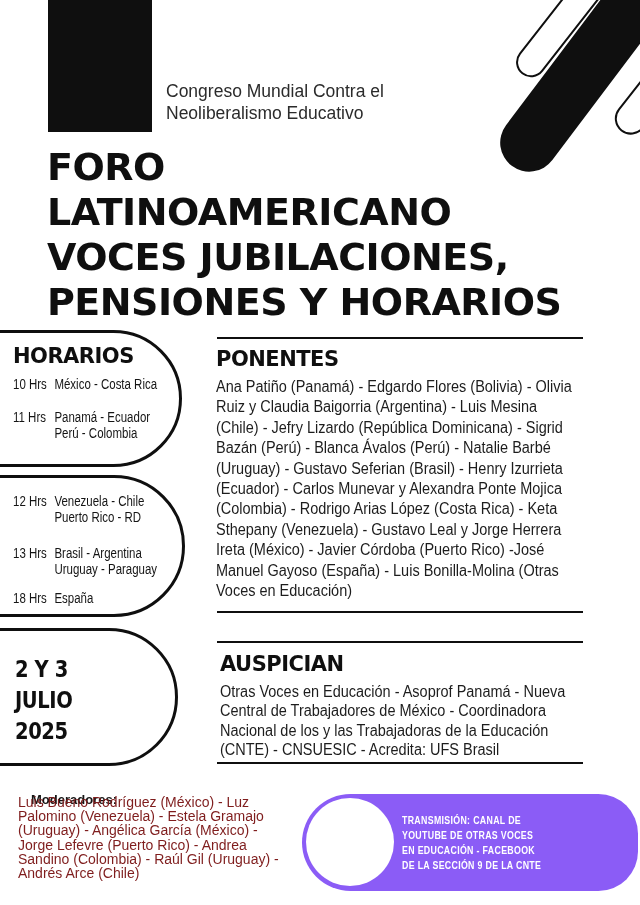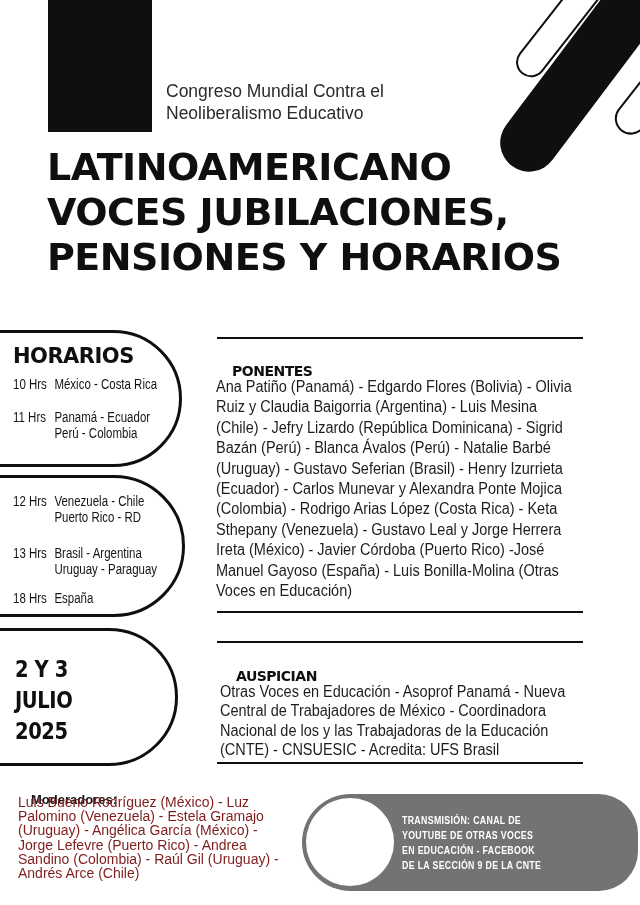--- a/index.html
+++ b/index.html
@@ -27,30 +27,30 @@
   .pill h2{position:absolute;left:50px;top:12px;margin:0;font-size:21px;line-height:1.1;letter-spacing:-0.5px;white-space:nowrap;}
   .sched-row{position:absolute;left:50px;display:flex;font-size:15.5px;line-height:16.2px;
     transform:scaleX(.74);transform-origin:0 0;white-space:nowrap;color:#151515;}
   .sched-row .time{width:56px;flex:0 0 56px;}
   .sched-row .pl{display:block;}
   .datebox{position:absolute;left:52px;top:23px;font-size:23px;line-height:31px;letter-spacing:-0.5px;
     transform:scaleX(.85);transform-origin:0 0;white-space:nowrap;}
   
   .rule{position:absolute;left:217px;width:366px;height:2px;background:#0f0f0f;}
   .r1{top:337px;}.r2{top:611px;}.r3{top:641px;}.r4{top:762px;}
-  .sec-heading{position:absolute;margin:16px;font-size:14px;line-height:1.1;letter-spacing:-0.5px;white-space:nowrap;text-align:center;}
+  .sec-heading{position:absolute;margin:0;font-size:21px;line-height:1.1;letter-spacing:-0.5px;white-space:nowrap;text-align:center;}
   .ponentes-heading{left:216px;top:348px;}
   .auspician-heading{left:220px;top:653px;}
   .bodytext{position:absolute;color:#1d1d1d;transform:scaleX(.905);transform-origin:0 0;}
   .ponentes-body{left:216px;top:377px;width:404px;font-size:16px;line-height:20.4px;}
   .auspician-body{left:220px;top:682px;width:400px;font-size:16px;line-height:19.3px;}
   
   .mod-heading{position:absolute;left:18px;top:779px;margin:13px;font-size:13px;font-weight:700;color:#151515;}
   .mod-body{position:absolute;left:18px;top:795px;width:268px;font-size:14px;line-height:14.2px;color:#7f1d1d;}
-  .transmission{position:absolute;left:302px;top:794px;width:336px;height:97px;background:#737373;
+  .transmission{position:absolute;left:302px;top:794px;width:336px;height:97px;background:#8b5cf6;
     border-radius:49px 40px 40px 49px;}
   .transmission .disc{position:absolute;left:4px;top:4px;width:88px;height:88px;border-radius:50%;background:#ffffff;}
   .transmission .tx{position:absolute;left:100px;top:19px;color:#ffffff;font-weight:700;
     font-size:11px;line-height:15px;letter-spacing:0.4px;transform:scaleX(.8);transform-origin:0 0;white-space:nowrap;}
 </style>
 </head>
 <body>
 
 <div class="poster">
 
@@ -58,20 +58,21 @@
   <div class="capsule outline capsule-a"></div>
   <div class="capsule capsule-b"></div>
   <div class="capsule outline capsule-c"></div>
 
   <div class="kicker">
     <div>Congreso Mundial Contra el</div>
     <div>Neoliberalismo Educativo</div>
   </div>
 
   <h1 class="title display">
+    <div>FORO</div>
     <div>LATINOAMERICANO</div>
     <div>VOCES JUBILACIONES,</div>
     <div>PENSIONES Y HORARIOS</div>
   </h1>
 
   <section class="pill pill-1">
     <h2 class="display">HORARIOS</h2>
     <div class="sched-row" style="top:43px">
       <span class="time">10 Hrs</span>
       <span class="places">

